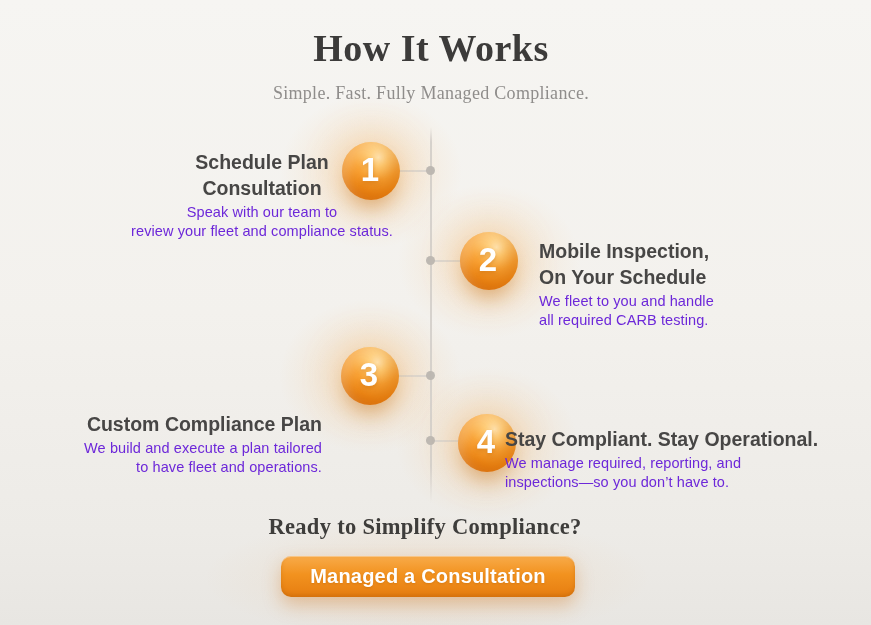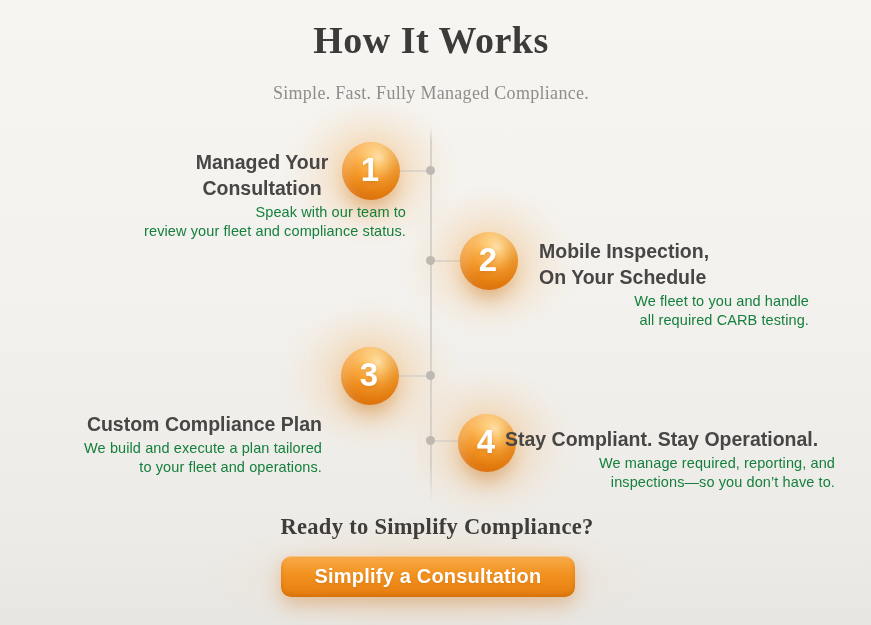--- a/index.html
+++ b/index.html
@@ -18,21 +18,21 @@
       radial-gradient(130px 110px at 42.6% 27.4%, rgba(248,168,72,0.22), transparent 70%),
       radial-gradient(130px 110px at 56.1% 41.8%, rgba(248,168,72,0.20), transparent 70%),
       radial-gradient(130px 110px at 42.5% 60.2%, rgba(248,168,72,0.22), transparent 70%),
       radial-gradient(130px 110px at 55.9% 70.9%, rgba(248,168,72,0.20), transparent 70%),
       radial-gradient(320px 90px at 49% 92.5%, rgba(240,150,50,0.12), transparent 70%),
       linear-gradient(180deg, #f6f5f2 0%, #f3f1ed 50%, #edebe7 85%, #e8e6e2 100%);
   }
   .centered { position: absolute; left: 0; text-align: center; font-family: Liberation Serif, serif; }
 
   .title {
-    top: 16px; width: 862px;
+    top: 24px; width: 862px;
     font-family: "Liberation Serif", "DejaVu Serif", serif;
     font-weight: 700; font-size: 38px; line-height: 48px;
     letter-spacing: 0.5px; color: #3c3b3a; margin: 0;
   }
   .subtitle {
     top: 80px; width: 862px;
     font-size: 18px; line-height: 26px; letter-spacing: 0.3px;
     color: #8f8d8b; margin: 0;
   }
 
@@ -70,34 +70,34 @@
     text-shadow: 0 2px 4px rgba(180,90,0,0.35);
     transform: translate(-1px, -1px);
   }
 
   .step-text { position: absolute; }
   .step-title {
     margin: 0; font-size: 19.5px; font-weight: bold; color: #474645;
     line-height: 26px; white-space: pre-line;
   }
   .step-desc {
-    margin: 2px 0 0 0; font-size: 14.5px; color: #15803d;
-    line-height: 19px; white-space: pre-line; letter-spacing: 0.1px; text-align: right;
+    margin: 2px 0 0 0; font-size: 14.5px; color: #6d28d9;
+    line-height: 19px; white-space: pre-line; letter-spacing: 0.1px;
   }
   .st1 { left: 118px; top: 149px; width: 288px; text-align: center; }
   .st2 { left: 539px; top: 238px; width: 270px; text-align: left; }
   .st3 { left: 42px;  top: 363px; width: 280px; text-align: right; margin-top: 48px; }
   .st4 { left: 505px; top: 426px; width: 330px; text-align: left; }
   .st3 .step-title, .st4 .step-title { white-space: nowrap; }
 
   .cta-heading {
     top: 513px; width: 850px;
     font-family: "Liberation Serif", "DejaVu Serif", serif;
     font-weight: 700; font-size: 22.5px; line-height: 28px;
-    letter-spacing: 0.3px; color: #3e3d3b; margin: 0; padding-left: 12px;
+    letter-spacing: 0.3px; color: #3e3d3b; margin: 0;
   }
   .cta-button {
     position: absolute; left: 281px; top: 556px; width: 294px; height: 41px;
     border: none; border-radius: 10px; cursor: pointer;
     background: linear-gradient(180deg, #f8ab4a 0%, #f2921f 45%, #e67d10 100%);
     box-shadow:
       0 8px 18px rgba(205,115,25,0.35),
       inset 0 1px 0 rgba(255,255,255,0.35),
       inset 0 -2px 4px rgba(160,80,0,0.30);
     color: #ffffff; font-family: "Liberation Sans", sans-serif;
@@ -131,37 +131,37 @@
     <span class="step-number">2</span>
   </div>
   <div class="sphere s3">
     <span class="step-number">3</span>
   </div>
   <div class="sphere s4">
     <span class="step-number">4</span>
   </div>
 
   <div class="step-text st1">
-    <h3 class="step-title">Managed Your
+    <h3 class="step-title">Schedule Plan
 Consultation</h3>
     <p class="step-desc">Speak with our team to
 review your fleet and compliance status.</p>
   </div>
   <div class="step-text st2">
     <h3 class="step-title">Mobile Inspection,
 On Your Schedule</h3>
     <p class="step-desc">We fleet to you and handle
 all required CARB testing.</p>
   </div>
   <div class="step-text st3">
     <h3 class="step-title">Custom Compliance Plan</h3>
     <p class="step-desc">We build and execute a plan tailored
-to your fleet and operations.</p>
+to have fleet and operations.</p>
   </div>
   <div class="step-text st4">
     <h3 class="step-title">Stay Compliant. Stay Operational.</h3>
     <p class="step-desc">We manage required, reporting, and
 inspections—so you don’t have to.</p>
   </div>
 
   <h2 class="cta-heading centered">Ready to Simplify Compliance?</h2>
-  <button class="cta-button">Simplify a Consultation</button>
+  <button class="cta-button">Managed a Consultation</button>
 </div>
 
 </body></html>

